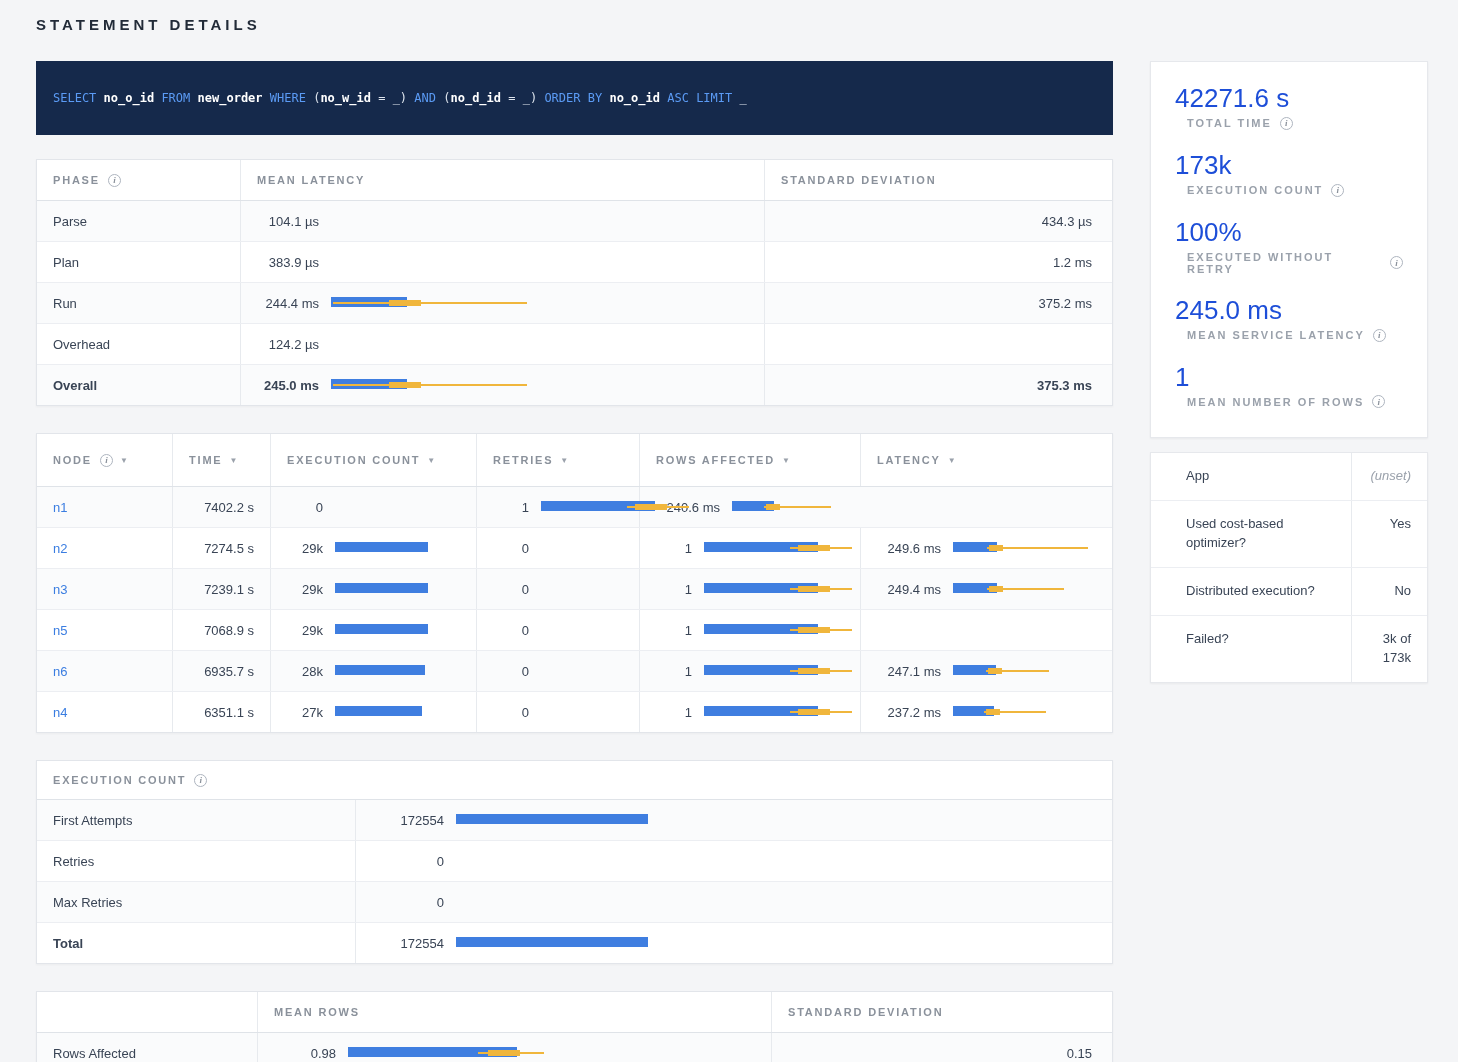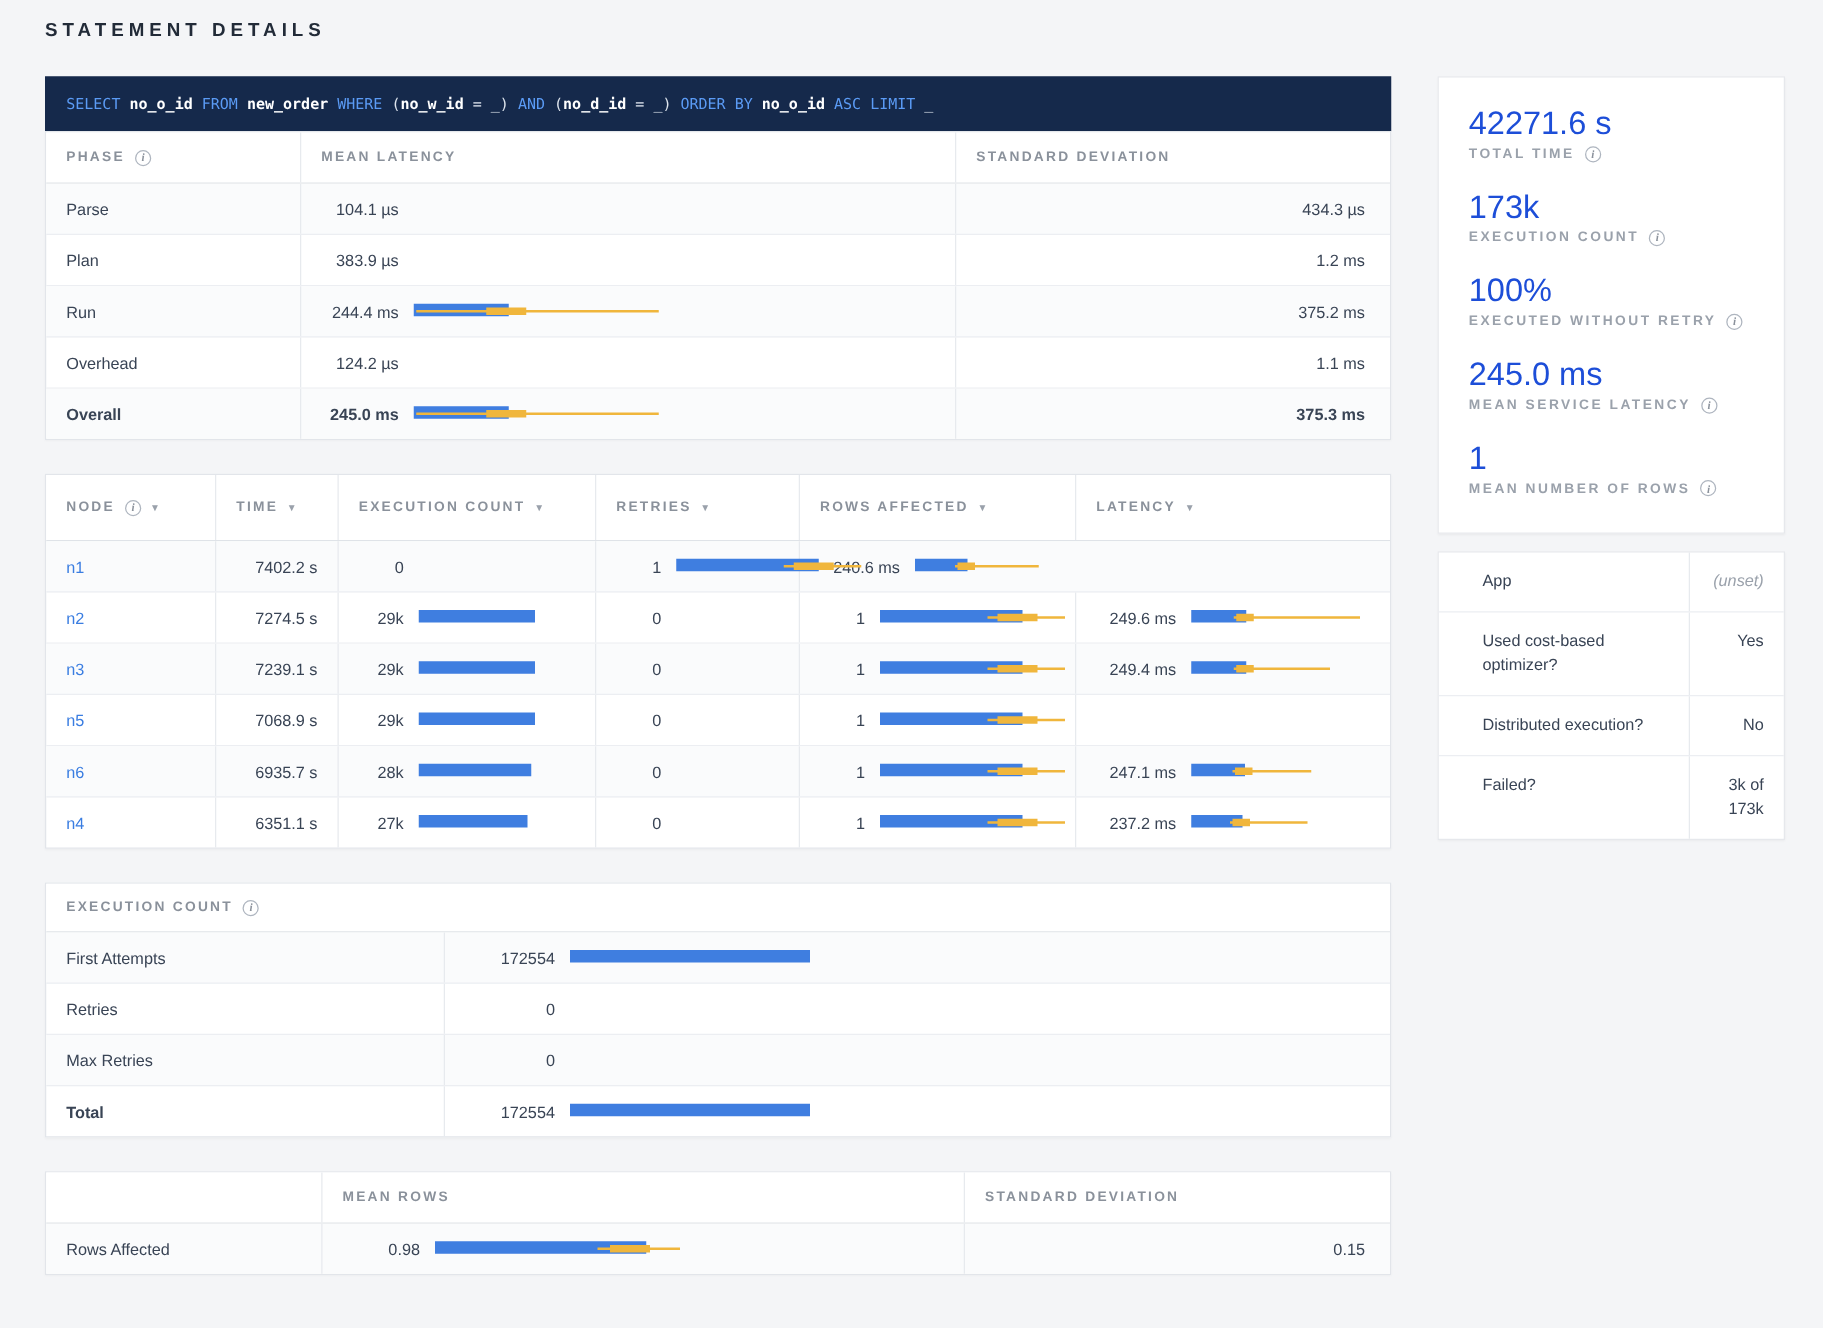--- a/index.html
+++ b/index.html
@@ -13,22 +13,22 @@
   .page { padding:10px 30px 24px 36px; }
   h1.page-title {
     margin:0; padding-top:6px;
     font-size:15px; font-weight:700; letter-spacing:4px; color:#222b38;
   }
   .layout { display:flex; gap:37px; align-items:flex-start; margin-top:28px; }
   .main { width:1077px; flex:none; }
   .side { width:278px; flex:none; }
 
   .sqlbox {
-    background:#15294b; height:44px; display:flex; align-items:center;
-    padding:0 17px; 
+    background:#15294b; height:74px; display:flex; align-items:center;
+    padding:0 17px; margin-bottom:24px;
     font-family:"DejaVu Sans Mono", monospace; font-size:12px; white-space:pre;text-align:right;
   }
   .tok-kw { color:#5b9bf5; }
   .tok-id { color:#ffffff; font-weight:700; }
   .tok-pl { color:#dde4ed; }
 
   .tbl {
     background:#fff; border:1px solid #e2e5ea;
     box-shadow:0 1px 2px rgba(0,0,0,0.04);
     margin-bottom:27px;
@@ -71,21 +71,21 @@
 
   .card {
     background:#fff; border:1px solid #e6e8ec;
     box-shadow:0 1px 2px rgba(0,0,0,0.05);
   }
   .summary { padding:22px 24px 8px; margin-bottom:14px; }
   .stat { margin-bottom:21px; }
   .stat-value { font-size:26px; color:#1d4ed8; line-height:1.15; }
   .stat-label {
     display:flex; align-items:center; margin-top:3px;
-    font-size:11px; font-weight:700; letter-spacing:2px; color:#9aa1ab;
+    font-size:11px; font-weight:700; letter-spacing:2px; color:#9aa1ab;margin-left:12px;
   }
   .drow { display:grid; grid-template-columns:182px 1fr; border-bottom:1px solid #eceef2;padding-left:19px; }
   .drow:last-child { border-bottom:none; }
   .dlabel { padding:14px 16px; font-size:13px; border-right:1px solid #e7eaee; line-height:1.45; }
   .dvalue { padding:14px 16px; font-size:13px; text-align:right; line-height:1.45; }
   .muted { color:#9aa1ab; font-style:italic; }
 </style>
 </head>
 <body>
 
@@ -135,21 +135,20 @@
                   <div class="bar-ycore" style="left: 58px; width: 32px; background: rgb(240, 182, 60);"></div>
                 </div>
               </div>
               <div class="cell right pr20">375.2 ms</div>
             </div>
             <div class="trow grid-phase">
               <div class="cell vr">Overhead</div>
               <div class="cell vr">
                 <span class="val w62">124.2 µs</span>
               </div>
-              <div class="cell right pr20">1.1 ms</div>
             </div>
             <div class="trow grid-phase alt">
               <div class="cell vr b">Overall</div>
               <div class="cell vr">
                 <span class="val w62 b">245.0 ms</span>
                 <div class="bar-wrap" style="width: 200px;">
                   <div class="bar-blue" style="width: 76px; background: rgb(63, 126, 224);"></div>
                   <div class="bar-yline" style="left: 2px; width: 194px; background: rgb(240, 182, 60);"></div>
                   <div class="bar-ycore" style="left: 58px; width: 32px; background: rgb(240, 182, 60);"></div>
                 </div>

